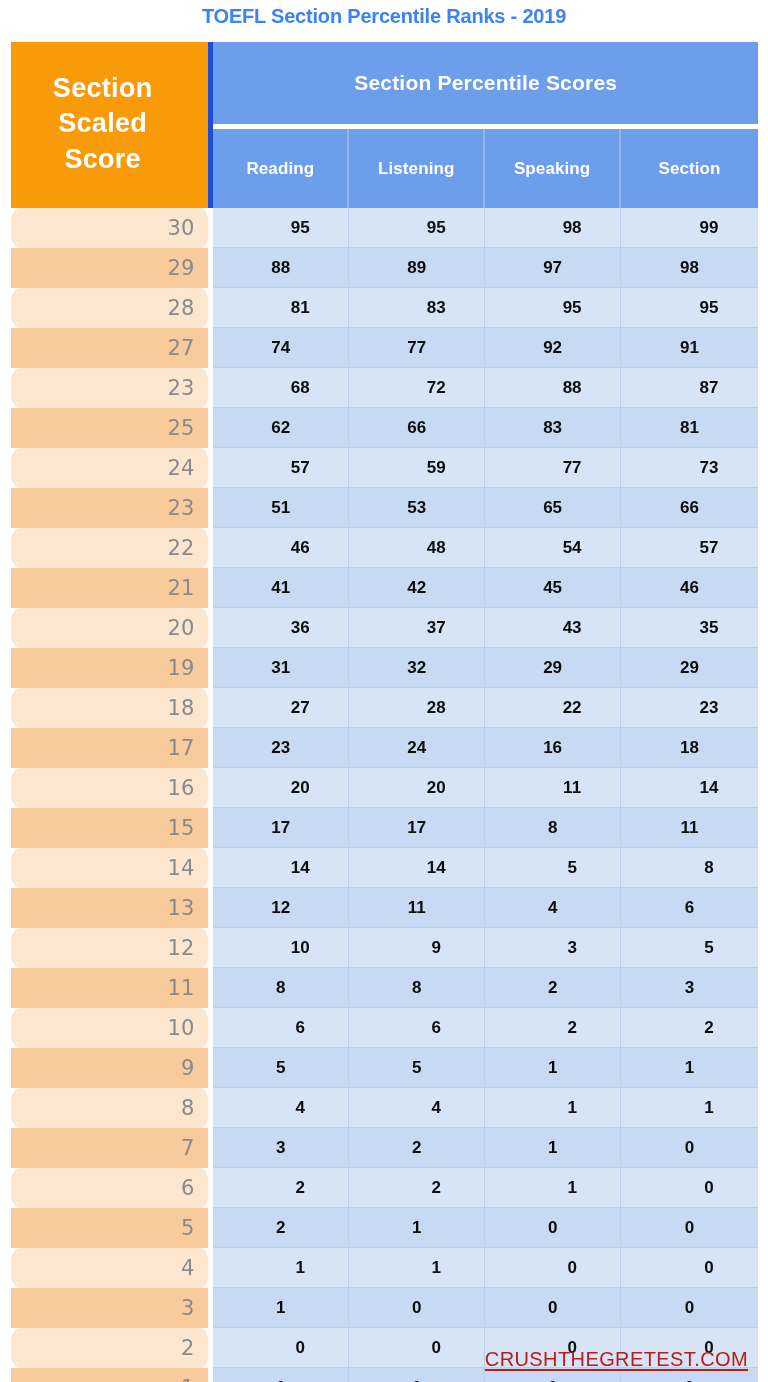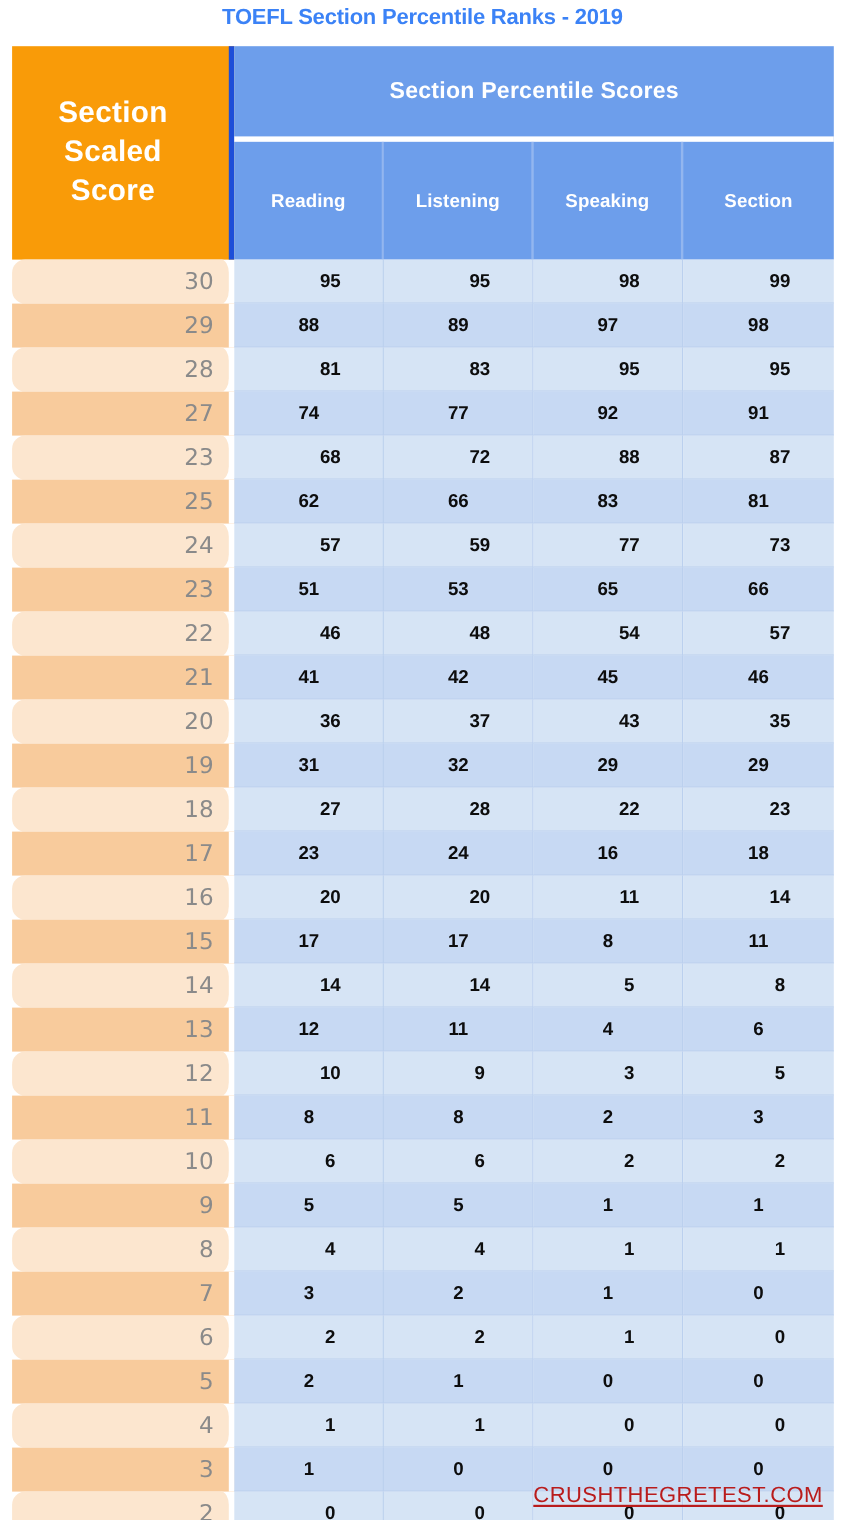--- a/index.html
+++ b/index.html
@@ -84,21 +84,21 @@
   }
 
   th.sub-head {
     background: #6D9EEB;
     color: #ffffff;
     font-size: 17px;
     font-weight: bold;
     text-align: center;
     vertical-align: middle;
     height: 79px;
-    padding: 14px;
+    padding: 0;
     border-right: 2px solid #93B6EF;
     letter-spacing: 0.1px;
   }
   th.sub-head.last { border-right: none; }
 
   
   td.scaled-cell {
     text-align: right;
     vertical-align: middle;
     padding: 0 14px 0 0;

